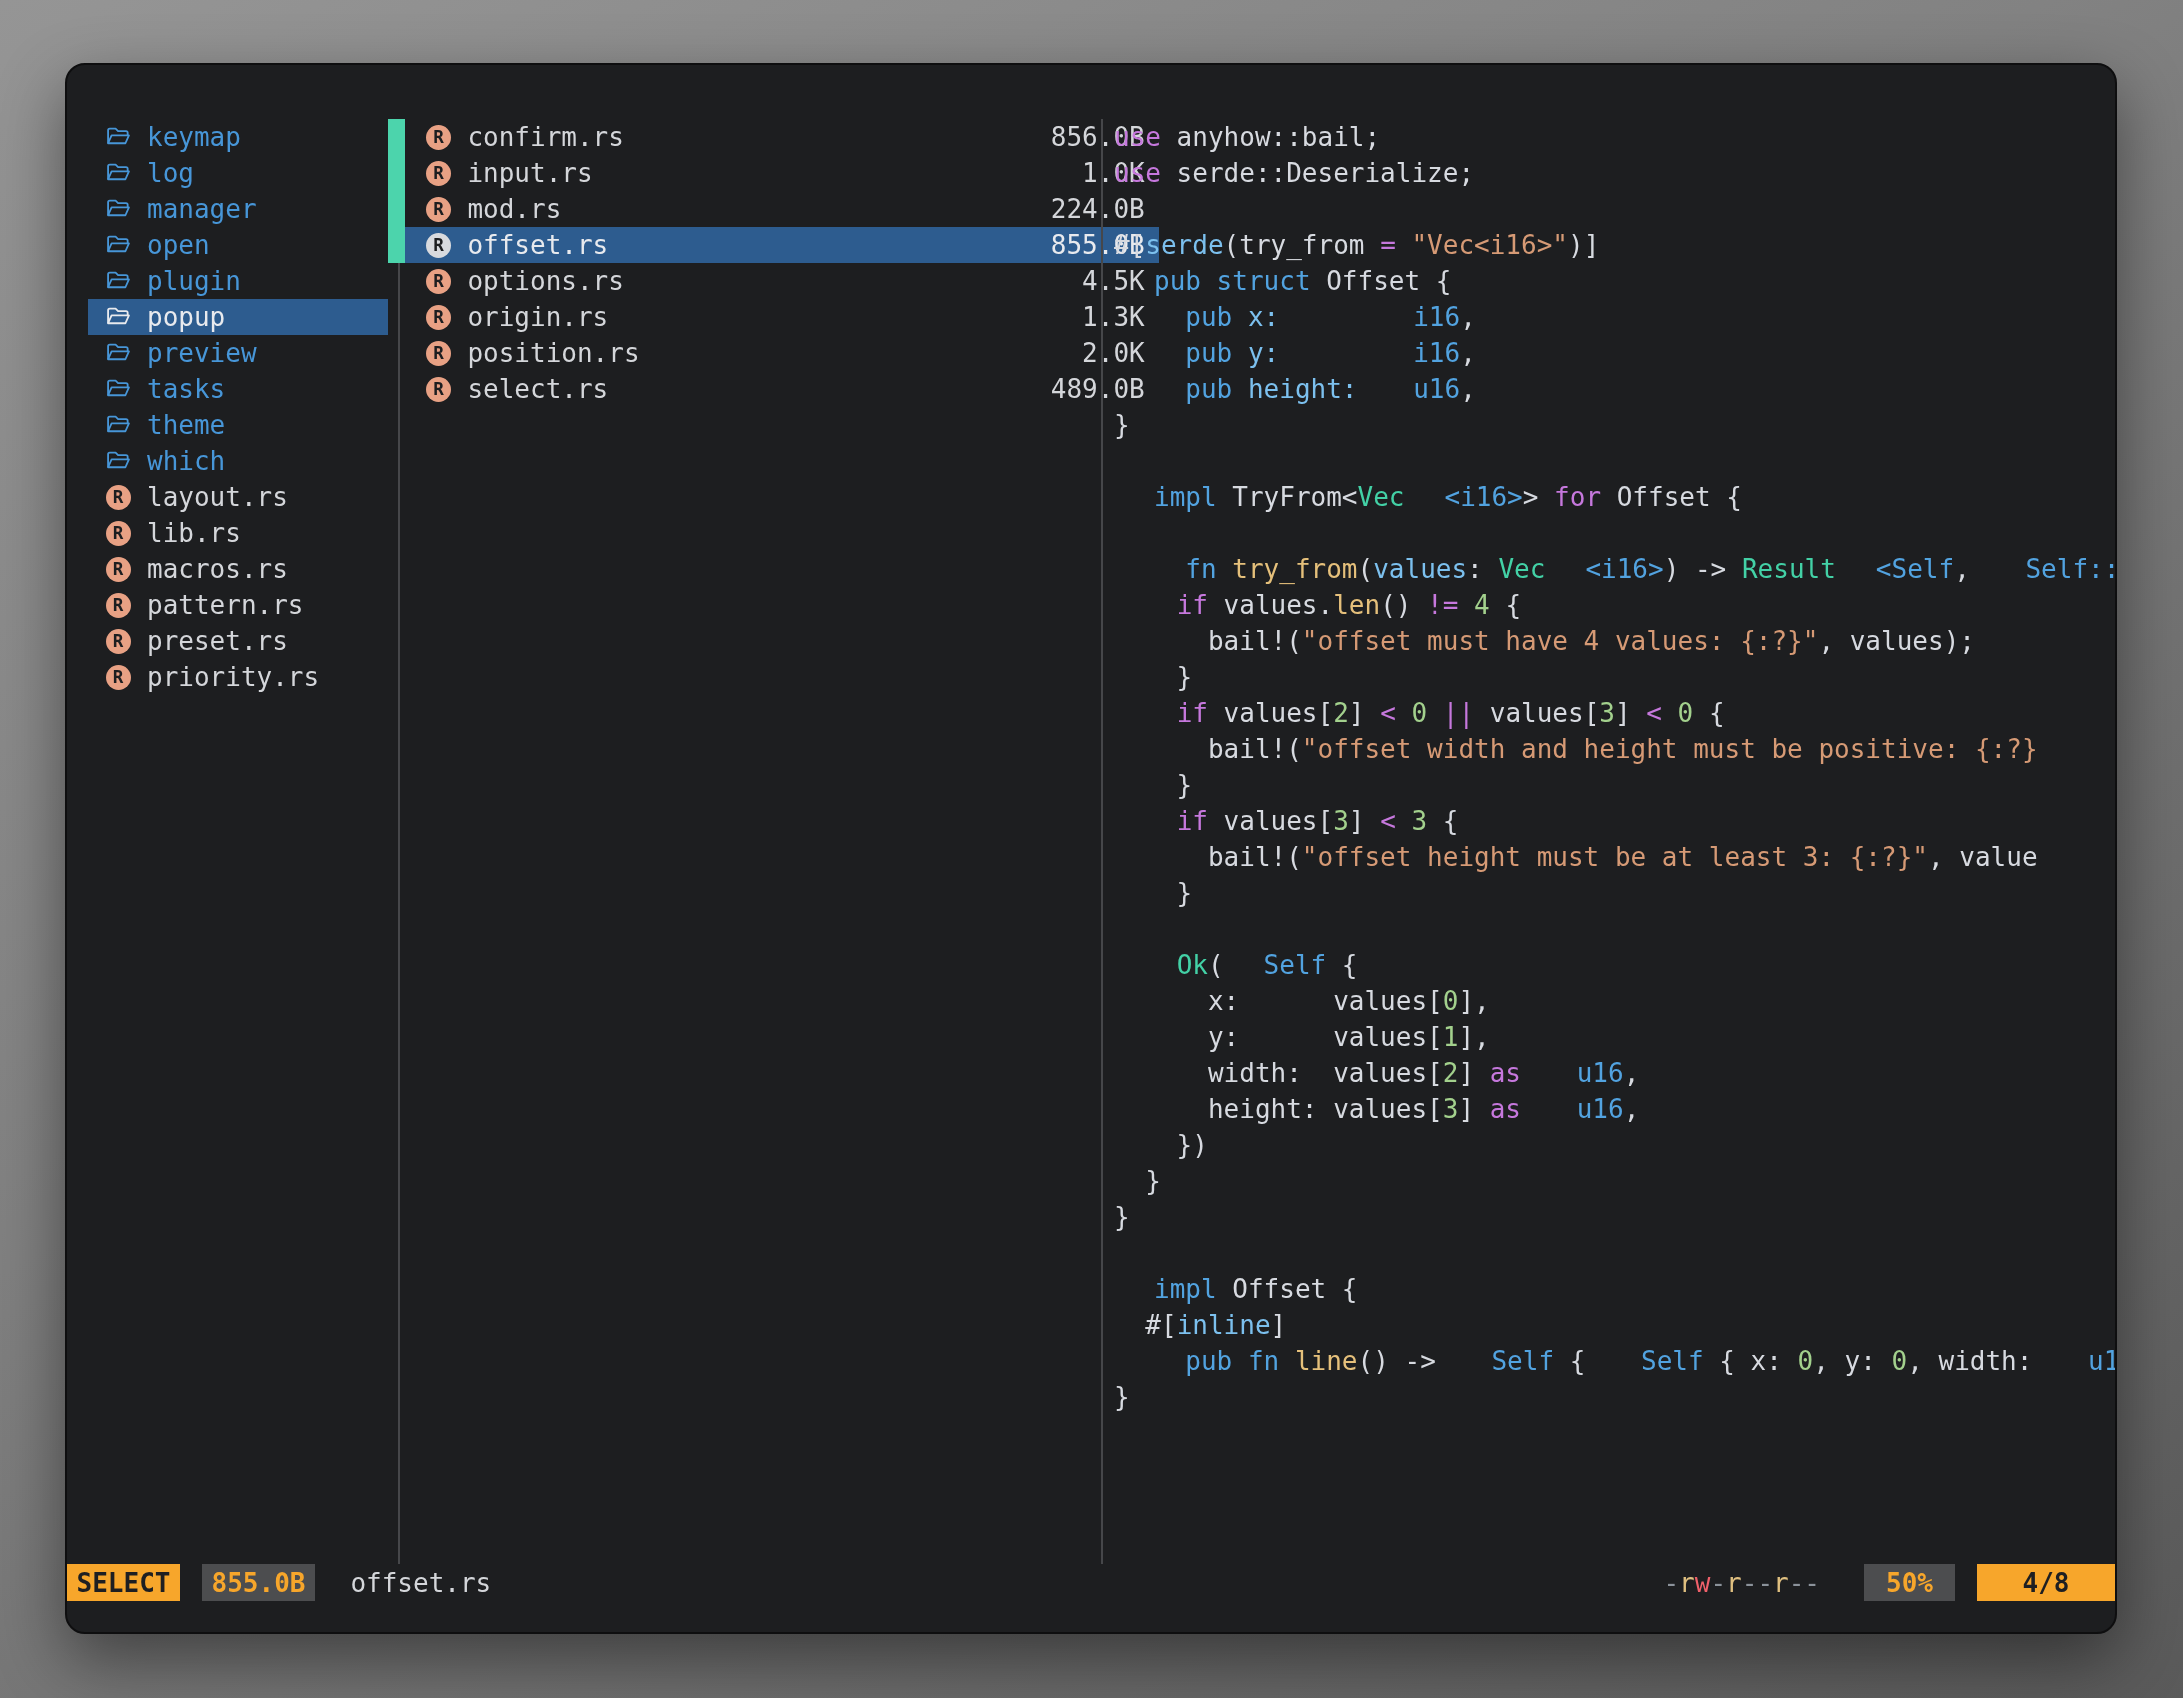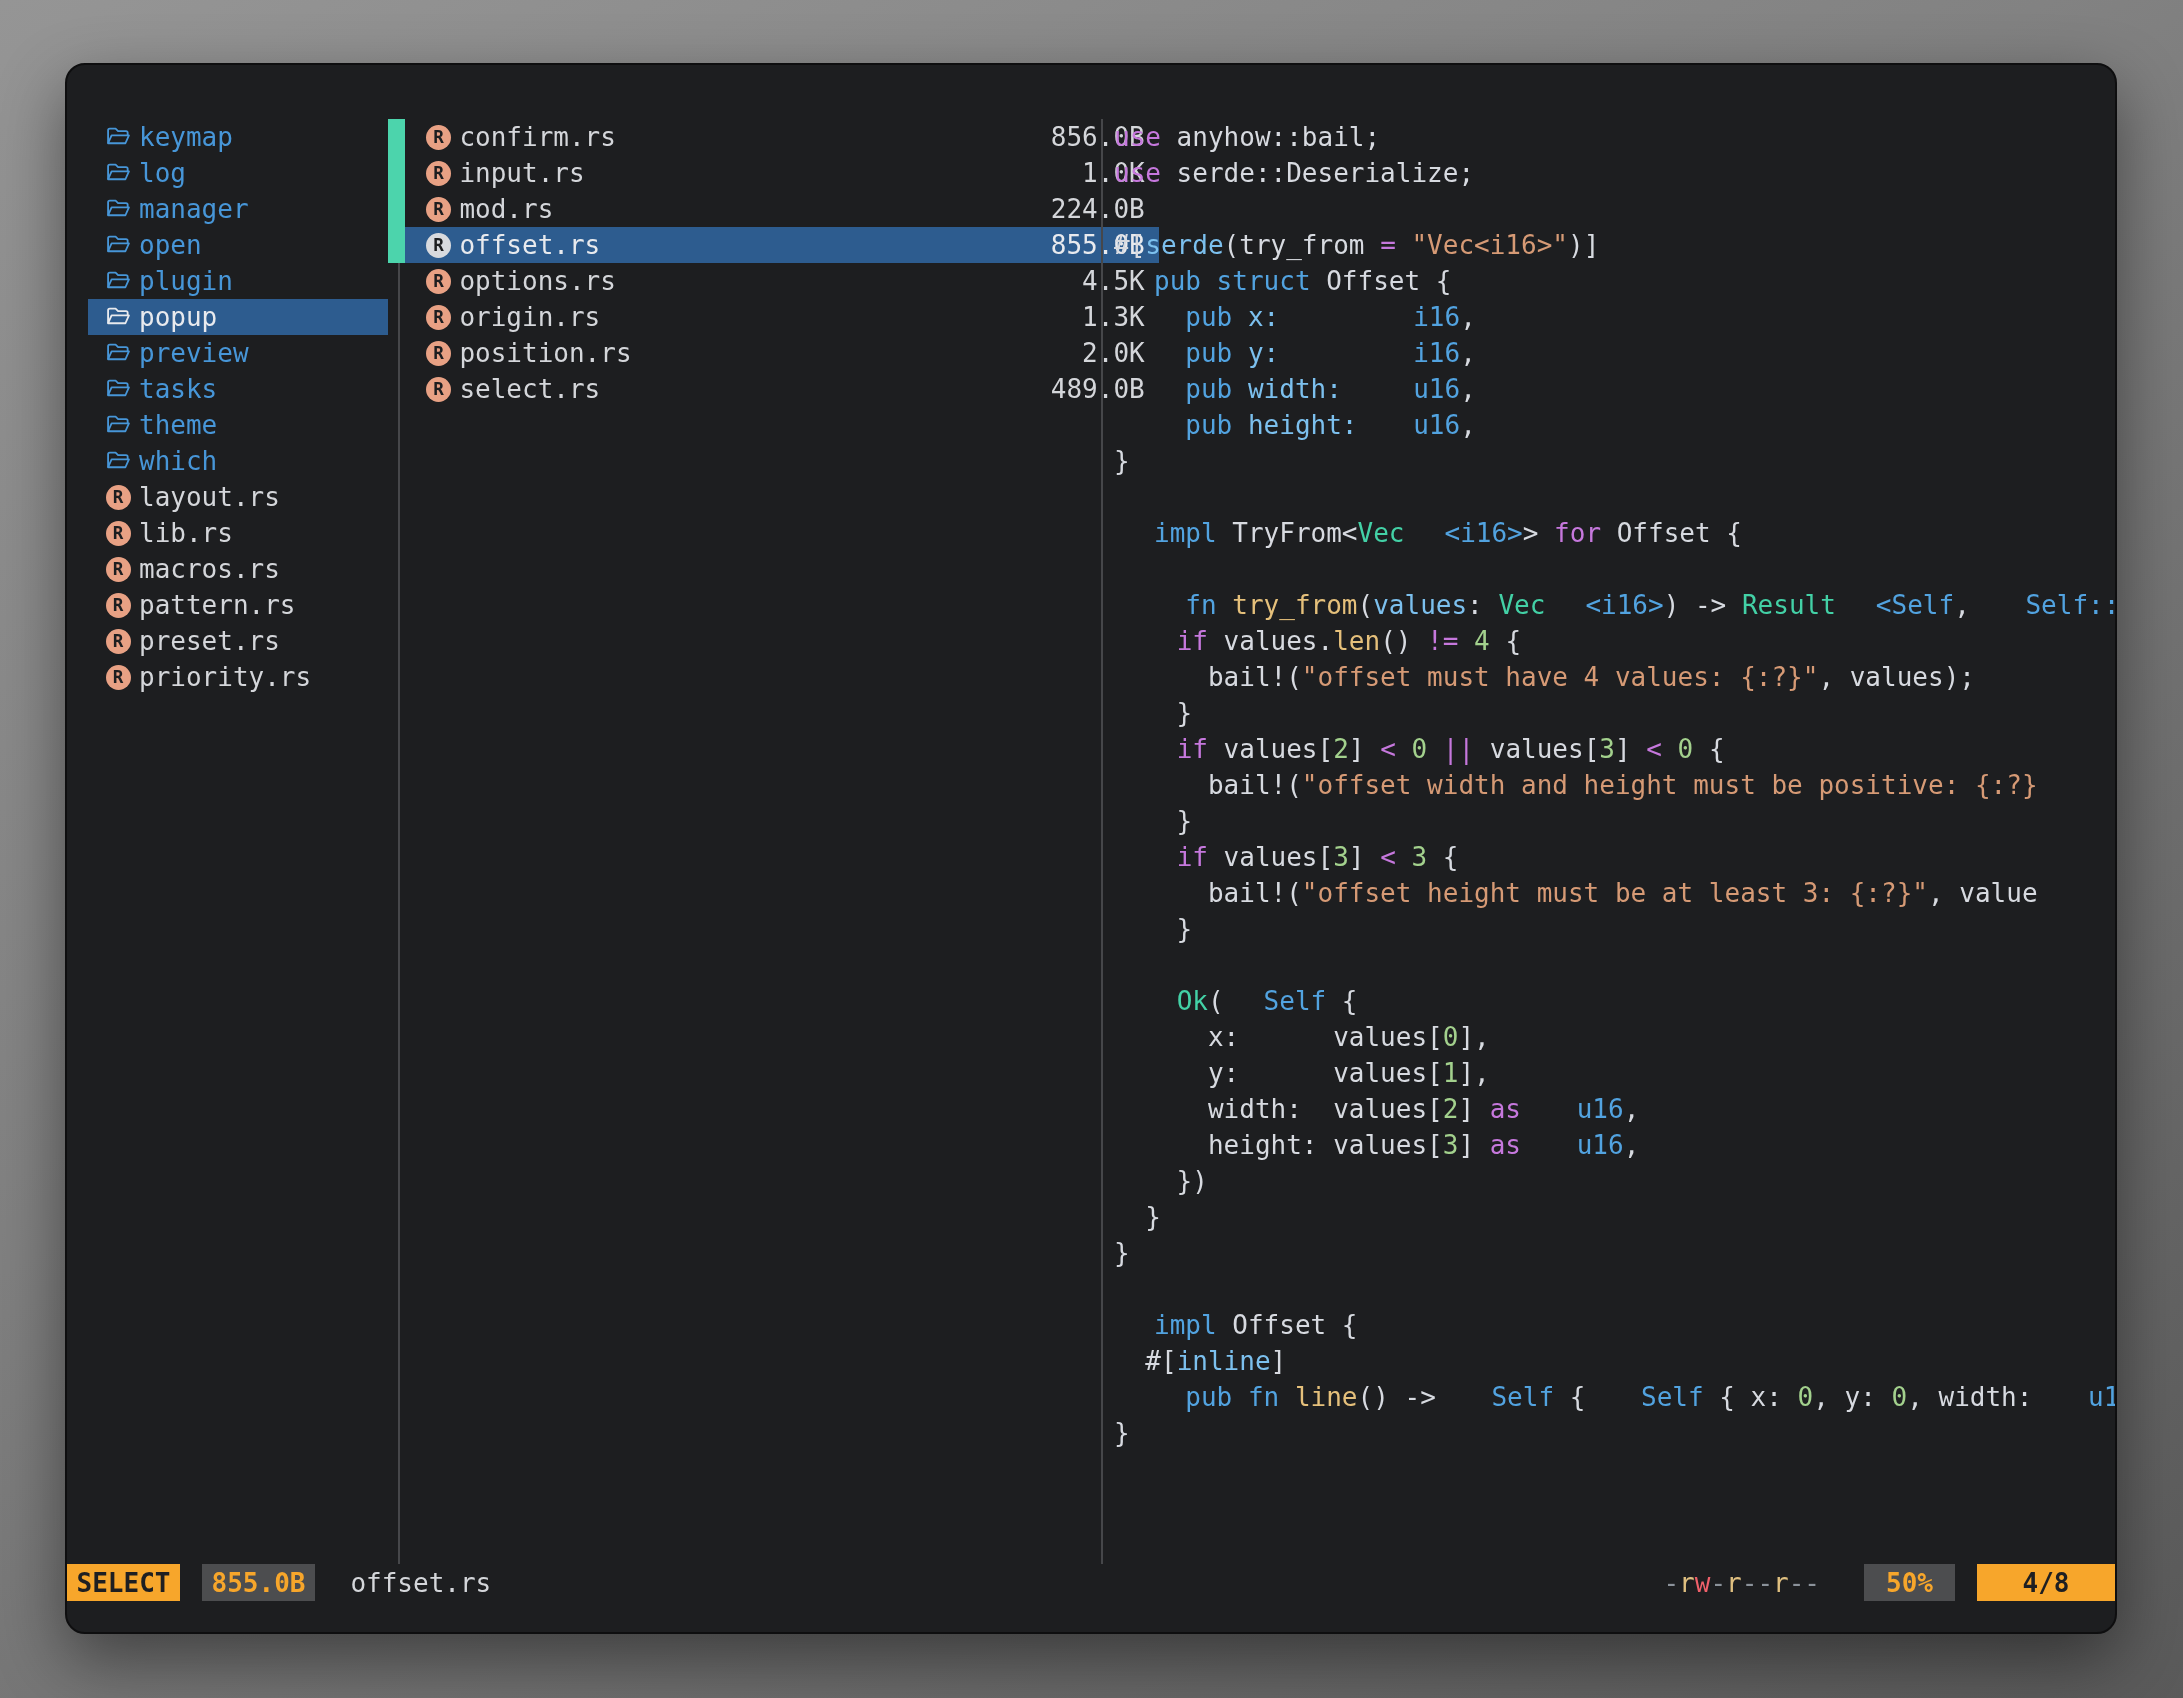--- a/index.html
+++ b/index.html
@@ -10,21 +10,21 @@
     background:var(--win-bg);border:2.5px solid #0e0e0f;border-radius:20px;
     box-sizing:border-box;overflow:hidden;box-shadow:0 25px 67px rgba(0,0,0,.45);}
   .pane{position:absolute;top:54px;}
   .parent-pane{left:21px;width:300px;}
   .current-pane{left:338px;width:754px;}
   .preview-pane{left:1047px;width:1003px;height:1445px;overflow:hidden;}
   .separator{position:absolute;top:54px;width:1.7px;height:1445px;background:var(--separator);}
   .sep1{left:331px;}
   .sep2{left:1034px;}
   .row{display:flex;align-items:center;height:36px;padding-left:17.6px;
-    box-sizing:border-box;position:relative;font-size:26px;color:var(--file);}
+    box-sizing:border-box;position:relative;font-size:26px;color:var(--file);gap:8px;}
   .file-row{padding-left:21px;padding-right:14.3px;}
   .row .label{margin-left:8.4px;white-space:pre;}
   .row.folder{color:var(--folder);}
   .row.folder .label{color:var(--folder);}
   .row .label{color:var(--file);}
   .row.selected{background:var(--sel-bg);color:var(--sel-fg);}
   .row.selected .label{color:var(--sel-fg);}
   .file-row.marked::before{content:'';position:absolute;left:-17px;top:0;
     width:17px;height:100%;background:var(--marker);}
   .row .size{margin-left:auto;color:var(--file);white-space:pre;}
@@ -197,21 +197,20 @@
       </div>
     <div class="separator sep2"></div>
     <div class="pane preview-pane" id="preview-pane">
         <div class="code-line"><span class="tok-kw">use</span><span class="tok-fg"> anyhow::bail;</span></div>
         <div class="code-line"><span class="tok-kw">use</span><span class="tok-fg"> serde::Deserialize;</span></div>
         <div class="code-line"></div>
         <div class="code-line"><span class="tok-fg">#[</span><span class="tok-lblue">serde</span><span class="tok-fg">(try_from </span><span class="tok-kw">=</span><span class="tok-fg"> </span><span class="tok-str">"Vec&lt;i16&gt;"</span><span class="tok-fg">)]</span></div>
         <div class="code-line"><span class="tok-blue">pub struct</span><span class="tok-fg"> Offset {</span></div>
         <div class="code-line"><span class="tok-fg">  </span><span class="tok-blue">pub</span><span class="tok-fg"> </span><span class="tok-lblue">x:</span><span class="tok-fg">      </span><span class="tok-blue">i16</span><span class="tok-fg">,</span></div>
         <div class="code-line"><span class="tok-fg">  </span><span class="tok-blue">pub</span><span class="tok-fg"> </span><span class="tok-lblue">y:</span><span class="tok-fg">      </span><span class="tok-blue">i16</span><span class="tok-fg">,</span></div>
-        <div class="code-line"><span class="tok-fg">  </span><span class="tok-blue">pub</span><span class="tok-fg"> </span><span class="tok-lblue">width:</span><span class="tok-fg">  </span><span class="tok-blue">u16</span><span class="tok-fg">,</span></div>
         <div class="code-line"><span class="tok-fg">  </span><span class="tok-blue">pub</span><span class="tok-fg"> </span><span class="tok-lblue">height:</span><span class="tok-fg"> </span><span class="tok-blue">u16</span><span class="tok-fg">,</span></div>
         <div class="code-line"><span class="tok-fg">}</span></div>
         <div class="code-line"></div>
         <div class="code-line"><span class="tok-blue">impl</span><span class="tok-fg"> TryFrom&lt;</span><span class="tok-teal">Vec</span><span class="tok-blue">&lt;i16&gt;</span><span class="tok-fg">&gt; </span><span class="tok-kw">for</span><span class="tok-fg"> Offset {</span></div>
         <div class="code-line"></div>
         <div class="code-line"><span class="tok-fg">  </span><span class="tok-blue">fn</span><span class="tok-fg"> </span><span class="tok-fn">try_from</span><span class="tok-fg">(</span><span class="tok-lblue">values</span><span class="tok-fg">: </span><span class="tok-teal">Vec</span><span class="tok-blue">&lt;i16&gt;</span><span class="tok-fg">) -&gt; </span><span class="tok-teal">Result</span><span class="tok-blue">&lt;Self</span><span class="tok-fg">, </span><span class="tok-blue">Self::</span><span class="tok-fg">Error</span></div>
         <div class="code-line"><span class="tok-fg">    </span><span class="tok-kw">if</span><span class="tok-fg"> values.</span><span class="tok-fn">len</span><span class="tok-fg">() </span><span class="tok-kw">!=</span><span class="tok-fg"> </span><span class="tok-num">4</span><span class="tok-fg"> {</span></div>
         <div class="code-line"><span class="tok-fg">      bail!(</span><span class="tok-str">"offset must have 4 values: {:?}"</span><span class="tok-fg">, values);</span></div>
         <div class="code-line"><span class="tok-fg">    }</span></div>
         <div class="code-line"><span class="tok-fg">    </span><span class="tok-kw">if</span><span class="tok-fg"> values[</span><span class="tok-num">2</span><span class="tok-fg">] </span><span class="tok-kw">&lt;</span><span class="tok-fg"> </span><span class="tok-num">0</span><span class="tok-fg"> </span><span class="tok-kw">||</span><span class="tok-fg"> values[</span><span class="tok-num">3</span><span class="tok-fg">] </span><span class="tok-kw">&lt;</span><span class="tok-fg"> </span><span class="tok-num">0</span><span class="tok-fg"> {</span></div>

